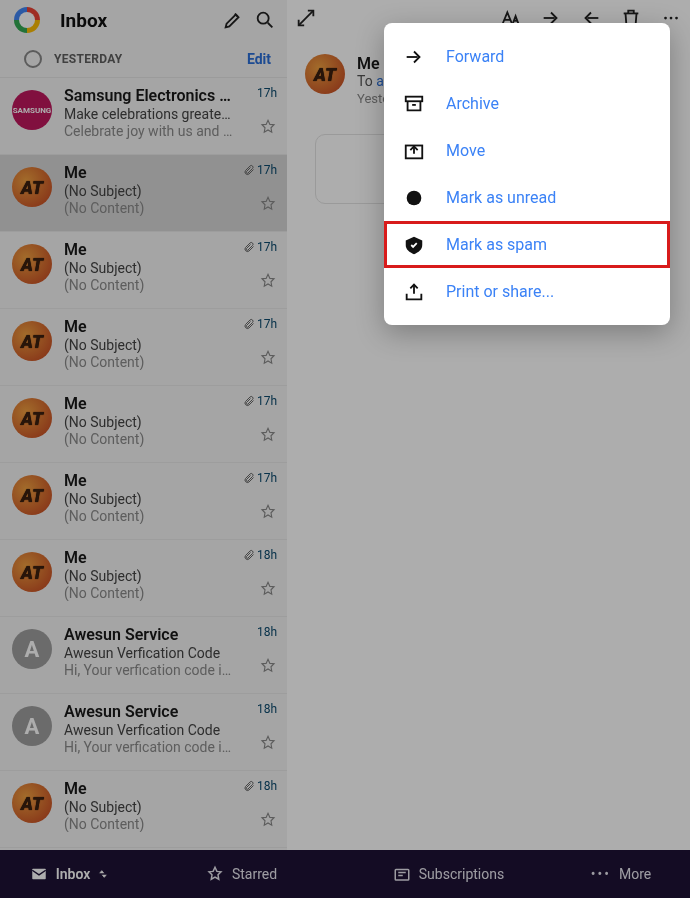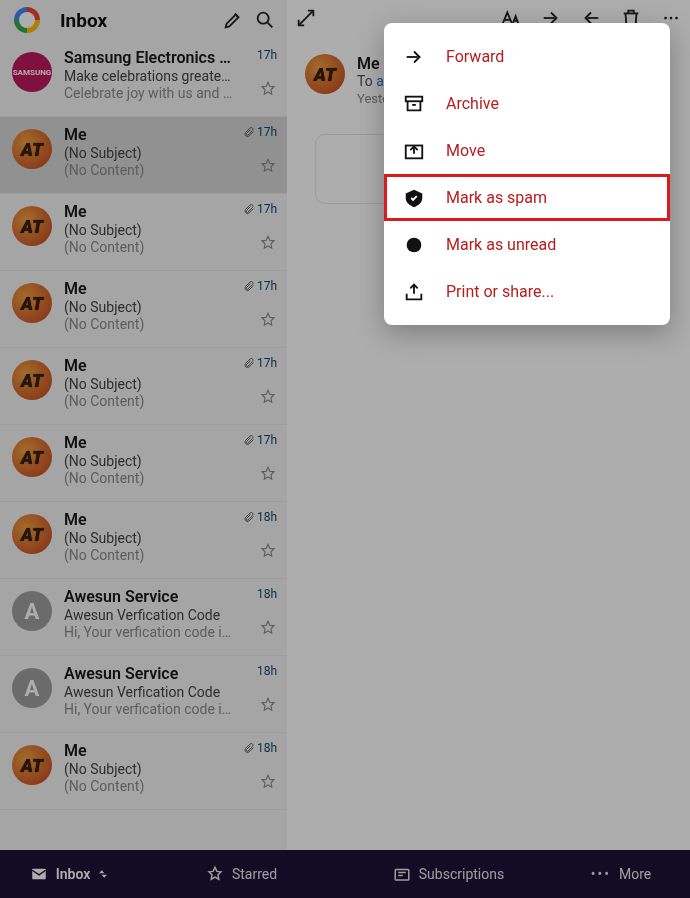--- a/index.html
+++ b/index.html
@@ -59,21 +59,21 @@
 .bottom-item.active { color:#fff; font-weight:600; }
 .bottom-item svg { width:18px; height:18px; stroke:#e8e6ef; fill:none; stroke-width:2; }
 .bottom-item.active svg { stroke:#fff; fill:#fff; }
 .bottom-dots { letter-spacing:2px; }
 
 
 .overlay { position:absolute; inset:0; background:rgba(0,0,0,0.32); }
 
 
 .menu { position:absolute; left:384px; top:23px; width:286px; background:#fff; border-radius:8px; box-shadow: 0 8px 28px rgba(0,0,0,0.28); padding: 10px 0; }
-.menu-item { height: 47px; display:flex; align-items:center; padding: 0 18px; gap: 20px; font-size:16px; color:#b91c1c;text-align:center; }
+.menu-item { height: 47px; display:flex; align-items:center; padding: 0 18px; gap: 20px; font-size:16px; color:#3b82f6;text-align:center; }
 .menu-item.highlight { box-shadow: inset 0 0 0 3px #d81b1b; }
 .menu-item .mi-icon { width:24px; height:24px; display:flex; align-items:center; justify-content:center; flex-shrink:0; }
 .menu-item .mi-icon svg { width:22px; height:22px; stroke:#111; fill:none; stroke-width:2; }
 .menu-item .mi-icon.solid svg { fill:#111; stroke:none; }
 </style>
 </head>
 <body>
 <div class="app">
 
 <div class="left-pane">
@@ -87,20 +87,25 @@
             <path d="M4 20l4-1 10-10-3-3L5 16l-1 4z"></path>
             <path d="M14 5l3 3"></path>
           </svg>
     </div>
     <div class="icon-btn">
       <svg viewBox="0 0 24 24">
             <circle cx="10" cy="10" r="6"></circle>
             <path d="M15 15l5 5"></path>
           </svg>
     </div>
+  </div>
+  <div class="section-row">
+    <div class="radio"></div>
+    <div class="section-label">YESTERDAY</div>
+    <div class="edit-link">Edit</div>
   </div>
   <div class="msg-list" id="msg-list">
         <div class="msg-row">
           <div class="avatar samsung">SAMSUNG</div>
           <div class="msg-body">
             <div class="msg-sender">Samsung Electronics P...</div>
             <div class="msg-subject">Make celebrations greater wi...</div>
             <div class="msg-preview">Celebrate joy with us and get...</div>
           </div>
           <div class="msg-meta">
@@ -383,36 +388,36 @@
       <div class="menu-item">
         <div class="mi-icon">
           <svg viewBox="0 0 24 24">
             <rect x="3" y="6" width="18" height="14"></rect>
             <path d="M12 8v7"></path>
             <path d="M8 11l4-4 4 4"></path>
           </svg>
         </div>
         <div>Move</div>
       </div>
+      <div class="menu-item">
+        <div class="mi-icon solid">
+          <svg viewBox="0 0 24 24">
+            <circle cx="12" cy="12" r="8"></circle>
+          </svg>
+        </div>
+        <div>Mark as unread</div>
+      </div>
       <div class="menu-item highlight">
         <div class="mi-icon solid">
           <svg viewBox="0 0 24 24">
             <path d="M12 3l9 4v5c0 5-4 8-9 10-5-2-9-5-9-10V7l9-4z"></path>
             <path d="M9 12l2 2 4-4" stroke="#fff"></path>
           </svg>
         </div>
         <div>Mark as spam</div>
-      </div>
-      <div class="menu-item">
-        <div class="mi-icon solid">
-          <svg viewBox="0 0 24 24">
-            <circle cx="12" cy="12" r="8"></circle>
-          </svg>
-        </div>
-        <div>Mark as unread</div>
       </div>
       <div class="menu-item">
         <div class="mi-icon">
           <svg viewBox="0 0 24 24">
             <path d="M12 4v10"></path>
             <path d="M8 8l4-4 4 4"></path>
             <path d="M4 14v6h16v-6"></path>
           </svg>
         </div>
         <div>Print or share...</div>

